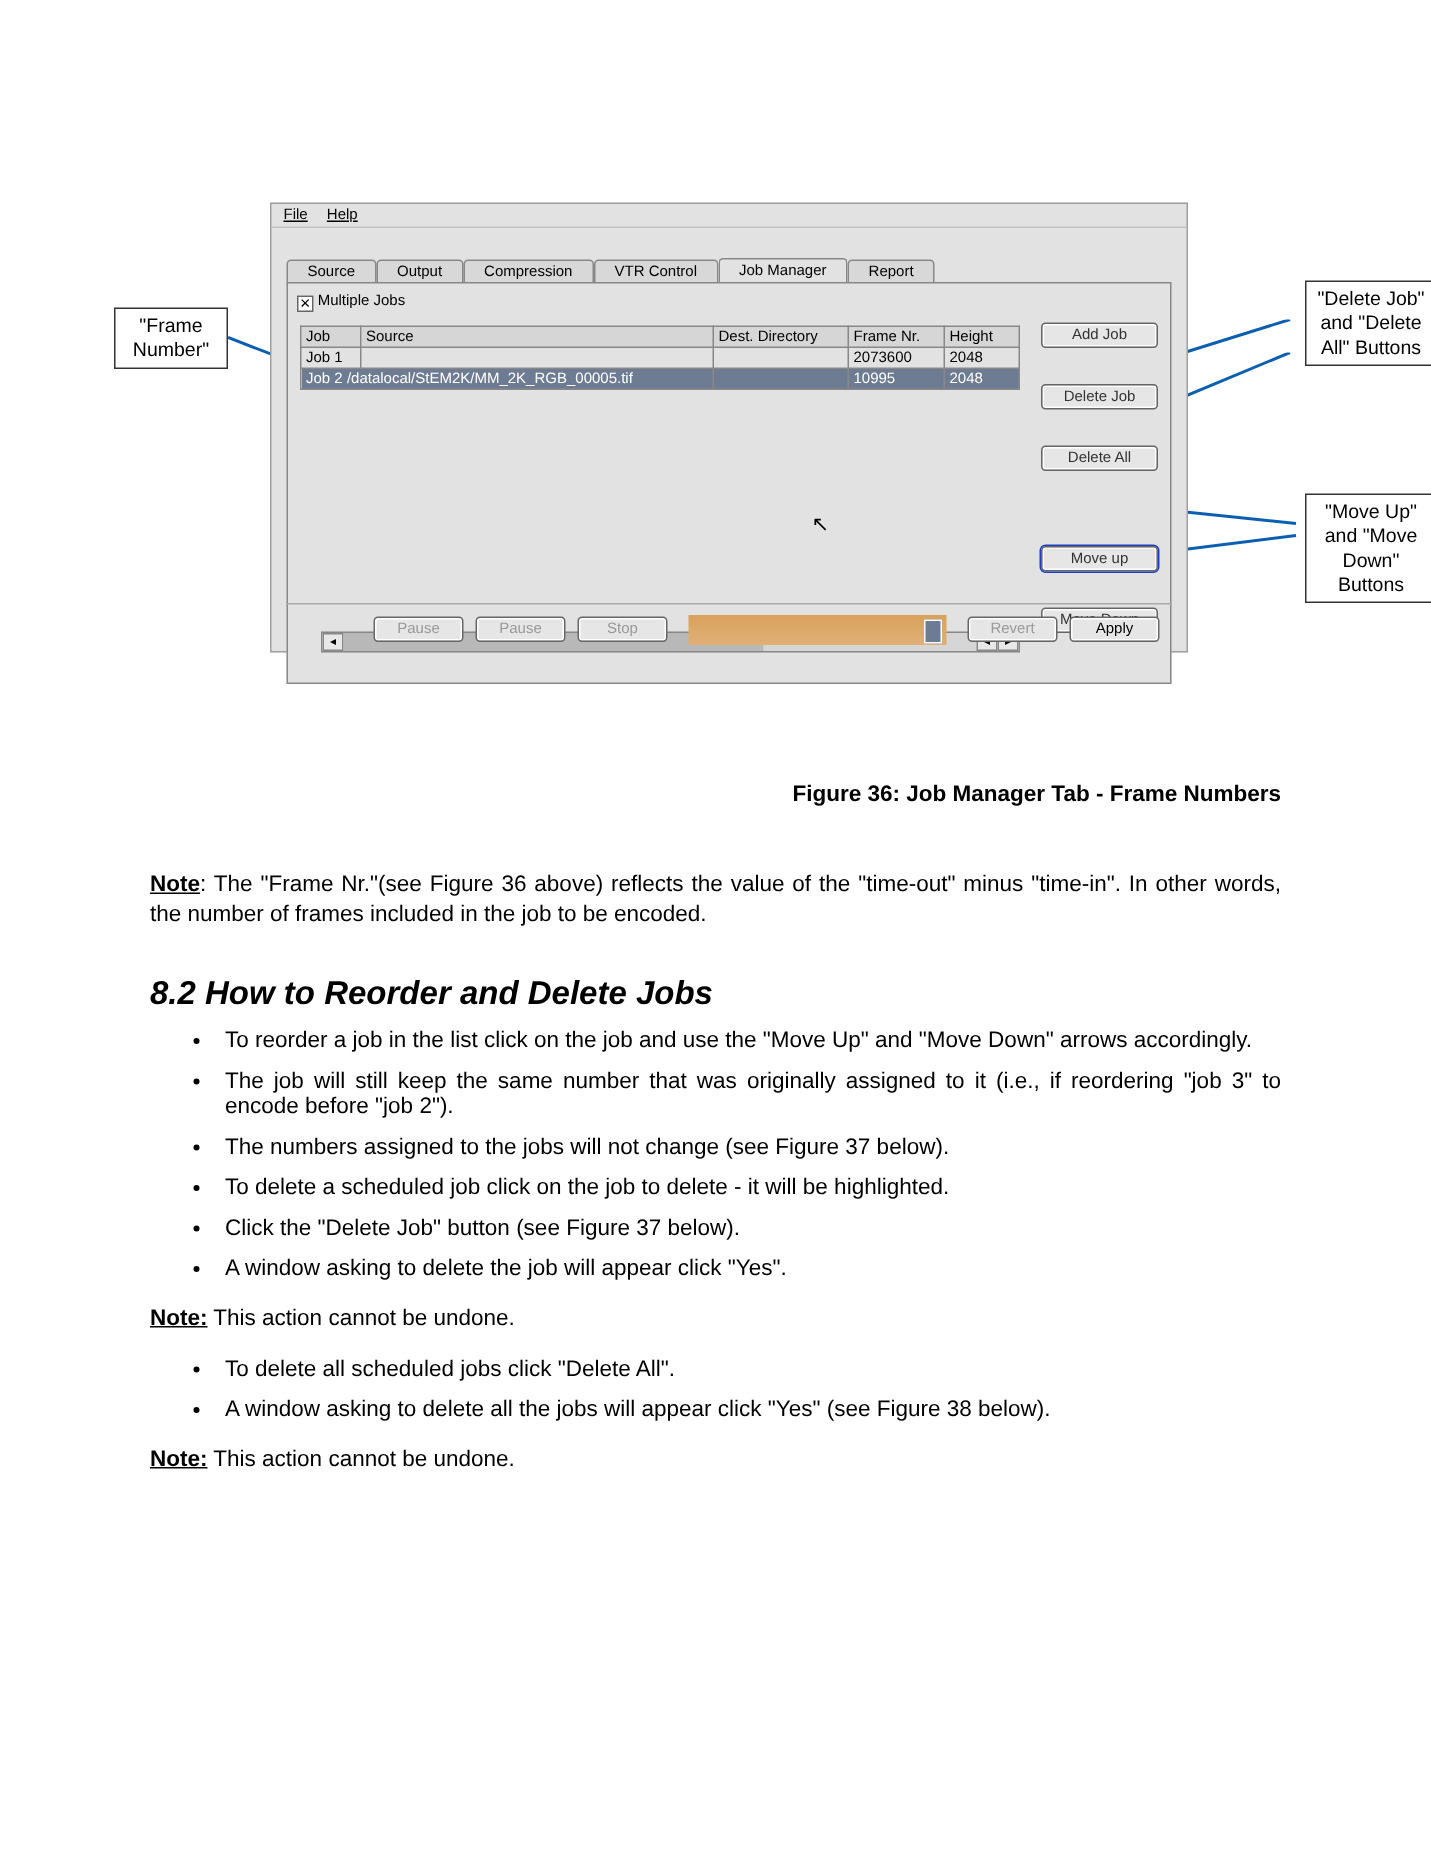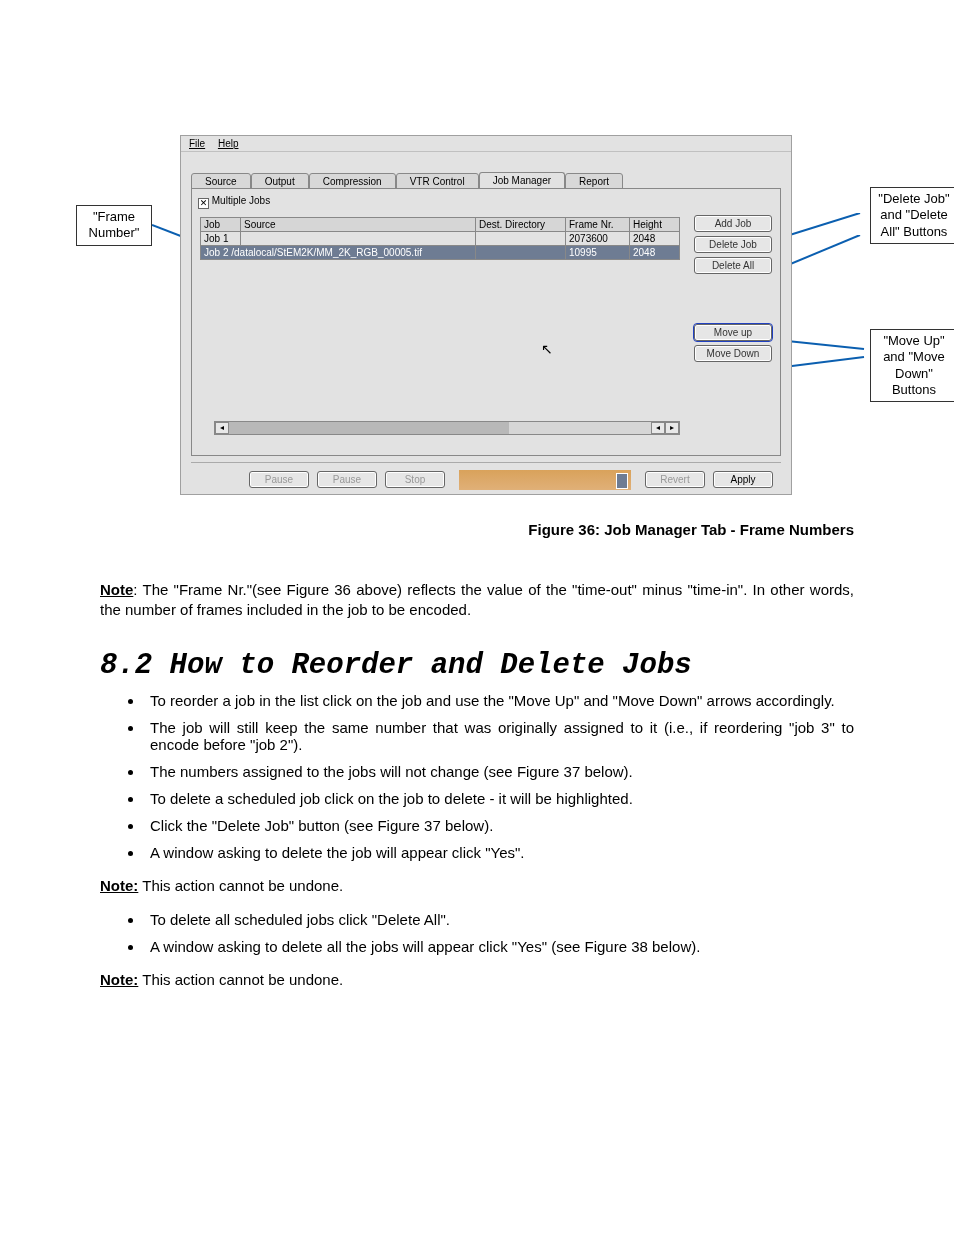--- a/index.html
+++ b/index.html
@@ -36,21 +36,21 @@
   .callout-right-2 { right: -104px; top: 194px; width: 88px; }
   .arrow {
     position: absolute;
     pointer-events: none;
   }
   .app-window {
     position: absolute;
     left: 80px;
     top: 0;
     width: 612px;
-    height: 360px;
+    height: 300px;
     background: #e2e2e2;
     border: 1px solid #a0a0a0;
     font-size: 10px;
     font-family: Tahoma, Verdana, sans-serif;
   }
   .menubar {
     padding: 2px 8px;
     border-bottom: 1px solid #c0c0c0;
   }
   .menubar span { margin-right: 10px; text-decoration: underline; text-decoration-thickness: 0.5px; }
@@ -141,21 +141,21 @@
     right: 8px; top: 26px;
     width: 78px;
   }
   .side-buttons .btn, .bottom-bar .btn {
     display:block;
     border:1px solid #666;
     background:#e6e6e6;
     border-radius:3px;
     text-align:center;
     padding:2px 2px;
-    margin-bottom:4px;
+    margin-bottom:24px;
     font-size:10px;
     color:#333;
     box-shadow: inset 0 0 0 1px #fff;
   }
   .side-buttons .btn.group { margin-top:50px; }
   .side-buttons .btn.highlight {
     outline: 1px solid #2040c0;
     text-align: center;
   }
   .bottom-bar {
@@ -207,23 +207,22 @@
   }
   .body-text {
     font-size:15px;
     line-height:1.35;
     text-align: justify;
   }
   .note-label { font-weight:bold; text-decoration: underline; }
   h2.sec {
     font-style: italic;
     font-weight: bold;
-    font-size:29px;
+    font-size:22px;
     margin: 28px 0 10px 0;
-    font-family: Liberation Mono, monospace;
   }
   ul.bullets {
     margin: 0 0 0 44px;
     padding:0;
     font-size:15px;
     text-align: justify;
   }
   ul.bullets li { margin: 10px 0; padding-left: 6px; }
 </style>
 </head>

